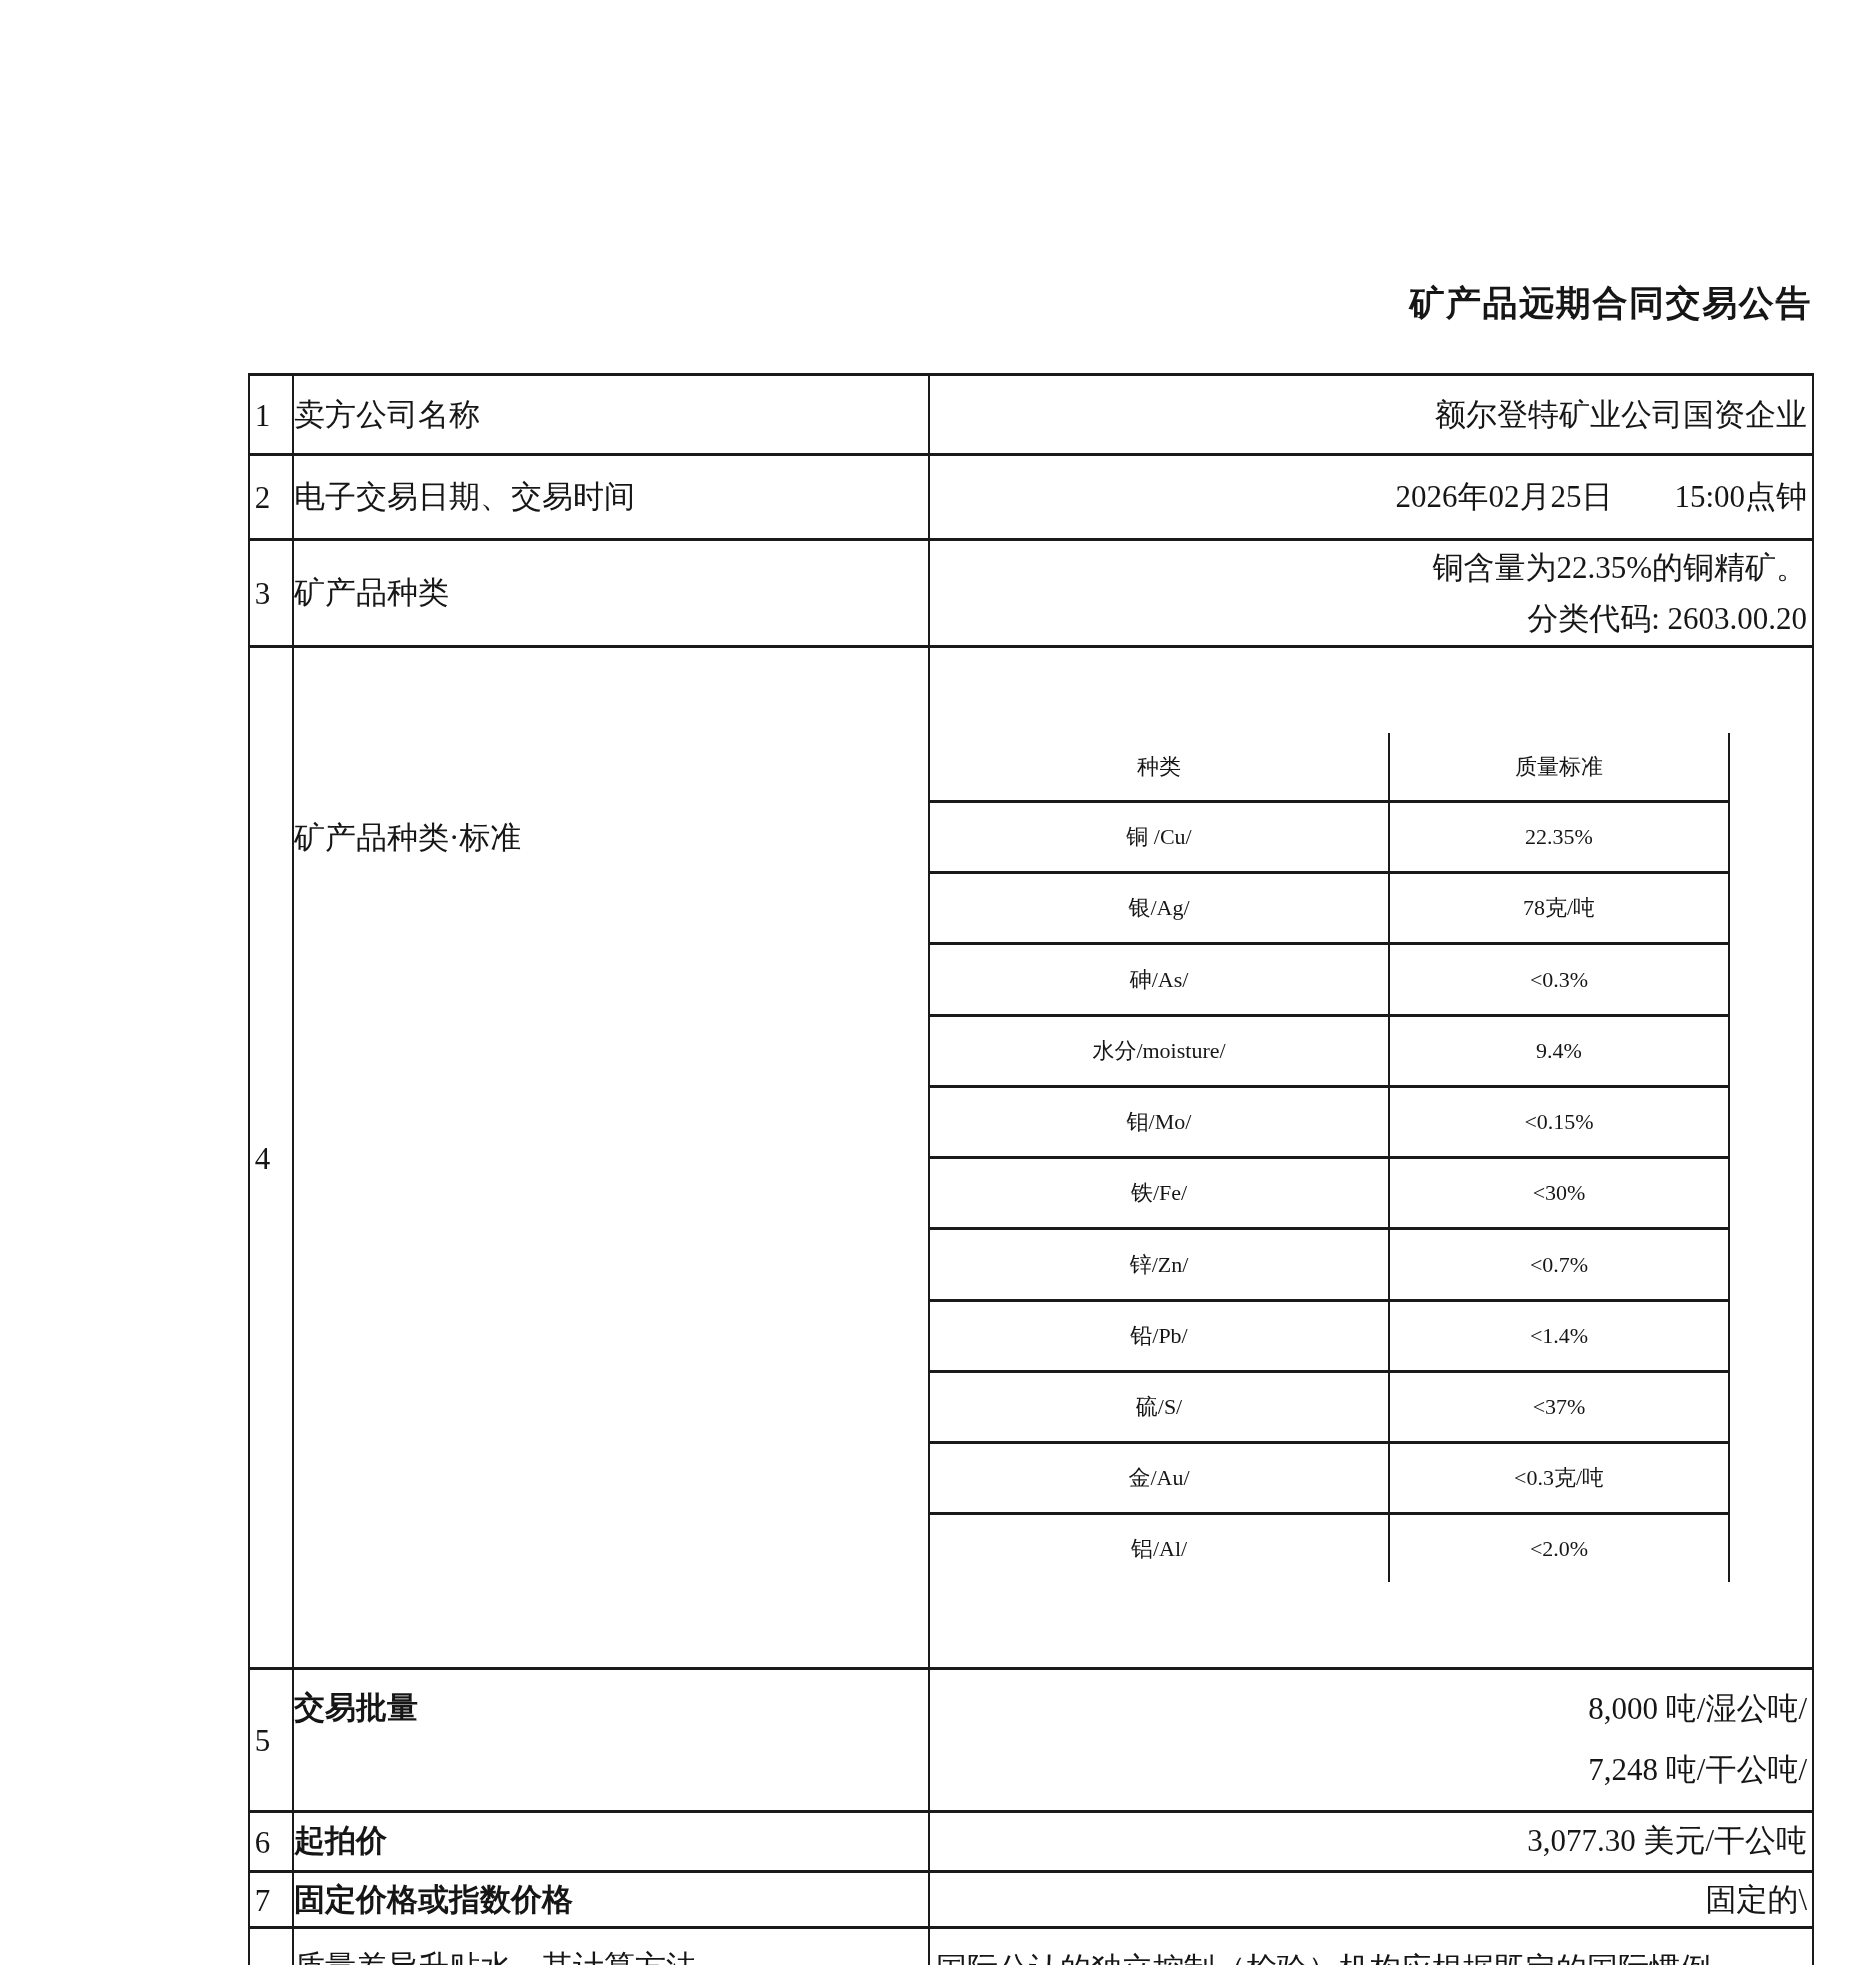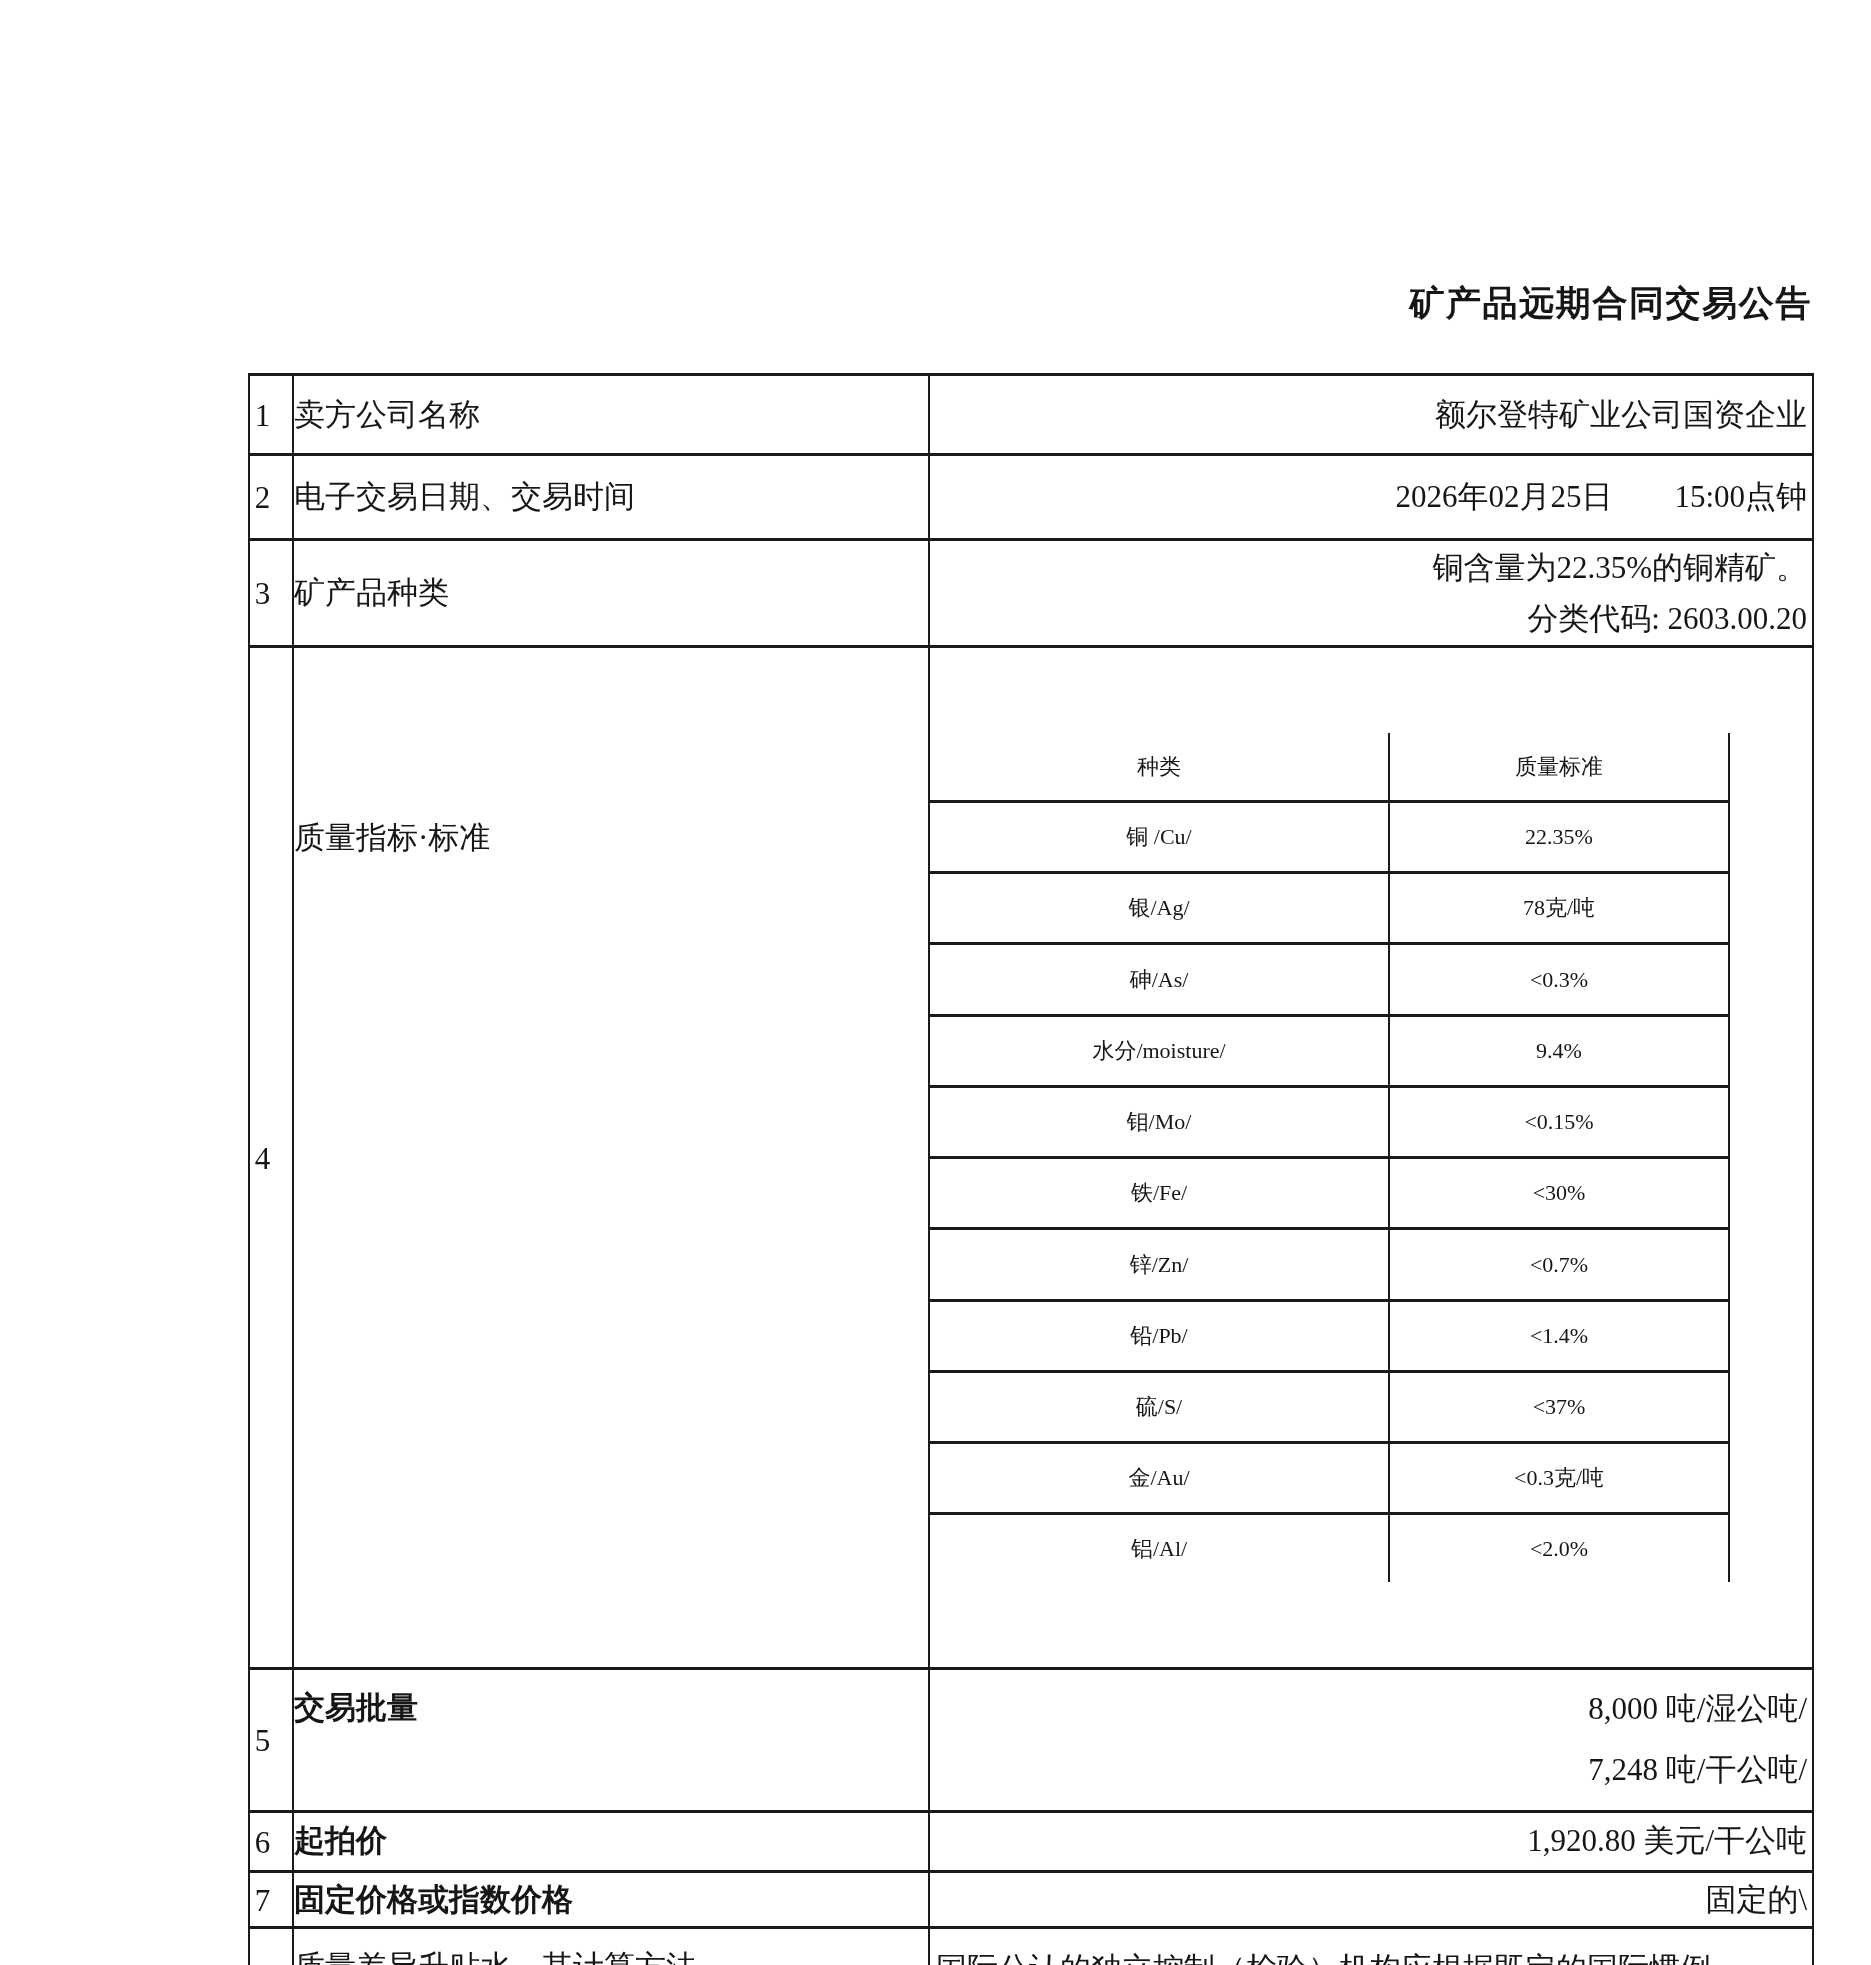--- a/index.html
+++ b/index.html
@@ -101,21 +101,21 @@
       <td class="value">2026年02月25日　　15:00点钟</td>
     </tr>
     <tr class="r3">
       <td class="num">3</td>
       <td class="label">矿产品种类</td>
       <td class="value">铜含量为22.35%的铜精矿。
 分类代码: 2603.00.20</td>
     </tr>
     <tr class="r4">
       <td class="num">4</td>
-      <td class="label">质量指标·标准</td>
+      <td class="label">矿产品种类·标准</td>
       <td class="qcell">
         <div class="qwrap">
           <table class="inner">
             <tbody>
               <tr>
                 <td>种类</td>
                 <td>质量标准</td>
               </tr>
               <tr>
                 <td>铜 /Cu/</td>
@@ -169,21 +169,21 @@
     </tr>
     <tr class="r5">
       <td class="num">5</td>
       <td class="label">交易批量</td>
       <td class="value">8,000 吨/湿公吨/
 7,248 吨/干公吨/</td>
     </tr>
     <tr class="r6">
       <td class="num">6</td>
       <td class="label">起拍价</td>
-      <td class="value">1,920.80 美元/干公吨</td>
+      <td class="value">3,077.30 美元/干公吨</td>
     </tr>
     <tr class="r7">
       <td class="num">7</td>
       <td class="label">固定价格或指数价格</td>
       <td class="value">固定的\</td>
     </tr>
     <tr class="r8">
       <td class="num">8</td>
       <td class="label">质量差异升贴水、其计算方法</td>
       <td class="value">国际公认的独立控制（检验）机构应根据既定的国际惯例,

